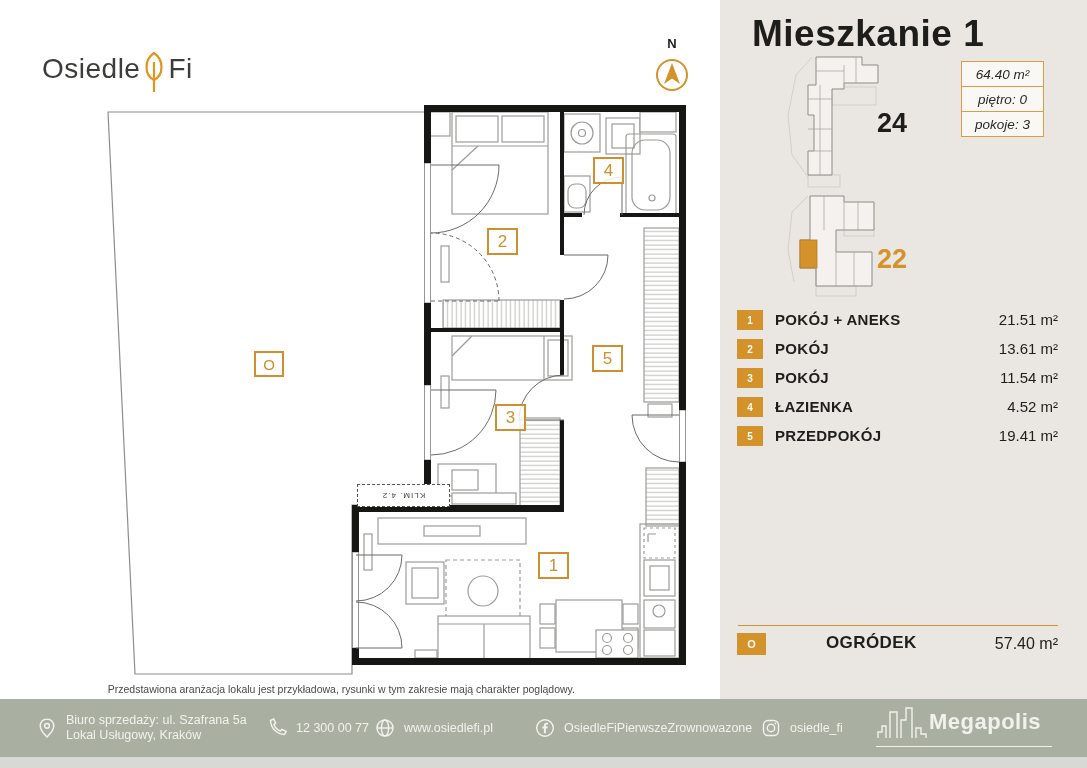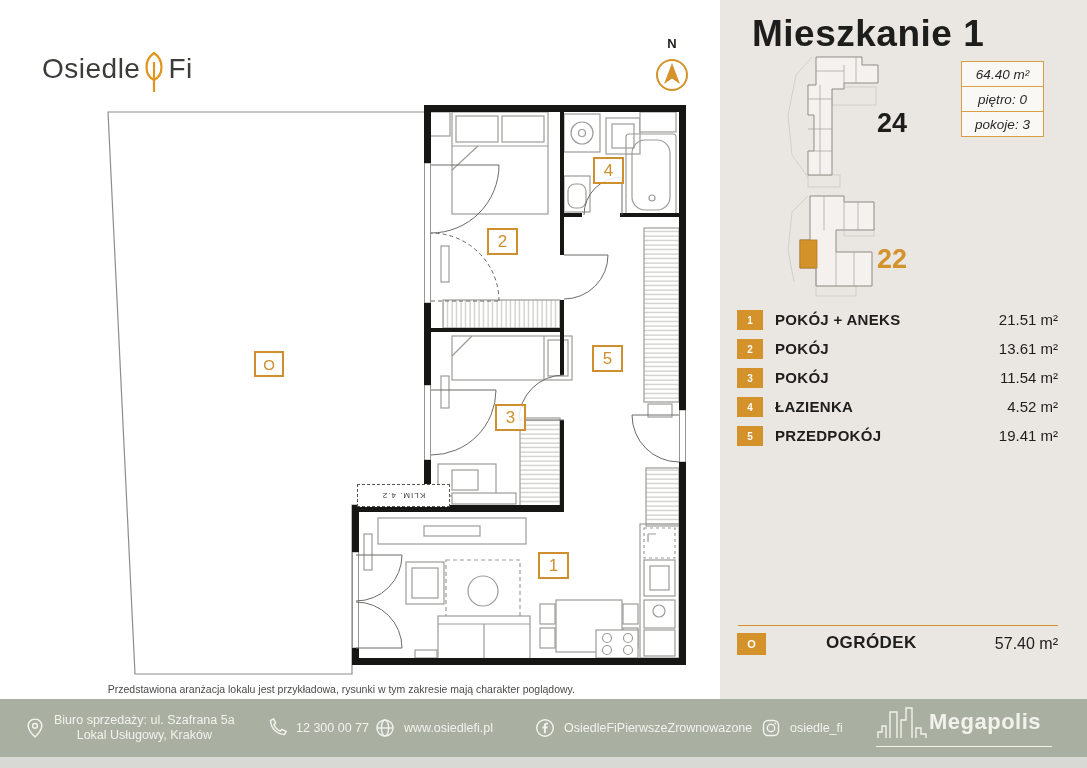--- a/index.html
+++ b/index.html
@@ -56,21 +56,21 @@
   .garden-row { position:absolute; left:17px; right:29px; top:633px; height:24px; }
   .garden-badge { position:absolute; left:0; top:0; width:29px; height:22px; background:#d4922a;
                   color:#fdfcf9; font-size:11px; font-weight:700; display:flex; align-items:center; justify-content:center; }
   .garden-name { position:absolute; left:41px; top:0; font-size:17px; font-weight:700;
                  letter-spacing:0.4px; color:#1e1e1c;margin-left:48px; }
   .garden-area { position:absolute; right:0; top:2px; font-size:16px; color:#1e1e1c; }
 
   
   .footer { position:absolute; left:0; top:699px; width:1087px; height:58px; background:#a9b0a2; color:#f2f2ec; }
   .fgroup { position:absolute; top:0; height:58px; display:flex; align-items:center; gap:8px; font-size:12.5px; }
-  .fg-addr { left:24px;text-align:center; } .fg-phone { left:266px; } .fg-web { left:374px; }
+  .fg-addr { left:36px; } .fg-phone { left:266px; } .fg-web { left:374px; }
   .fg-fb { left:534px; } .fg-ig { left:760px; }
   .fg-mega { left:876px; width:176px; border-bottom:1.5px solid #f2f2ec; height:46px; top:2px;
              display:flex; align-items:center; gap:1px; padding-bottom:2px; }
   .addr-lines { line-height:15px; }
   .mega-text { font-size:22px; font-weight:700; letter-spacing:0.5px; margin-bottom:2px; }
   .bottom-strip { position:absolute; left:0; top:757px; width:1087px; height:11px; background:#d8d8d4; }
 </style>
 </head>
 <body>
 

